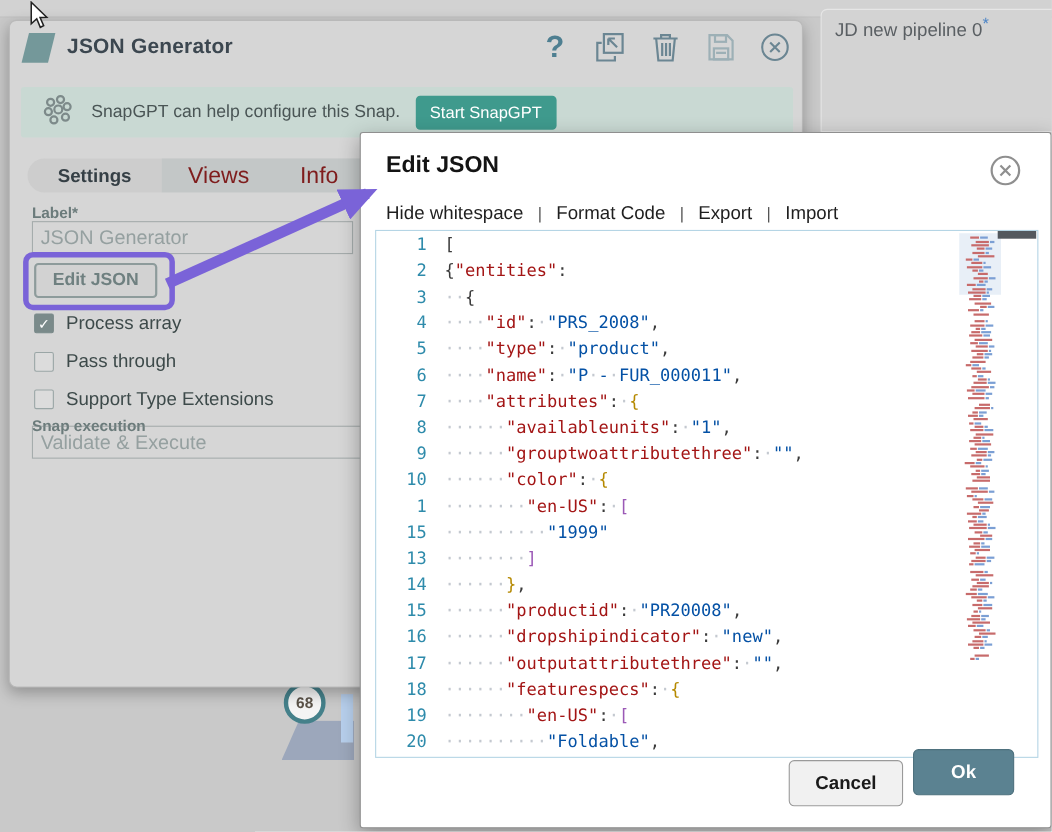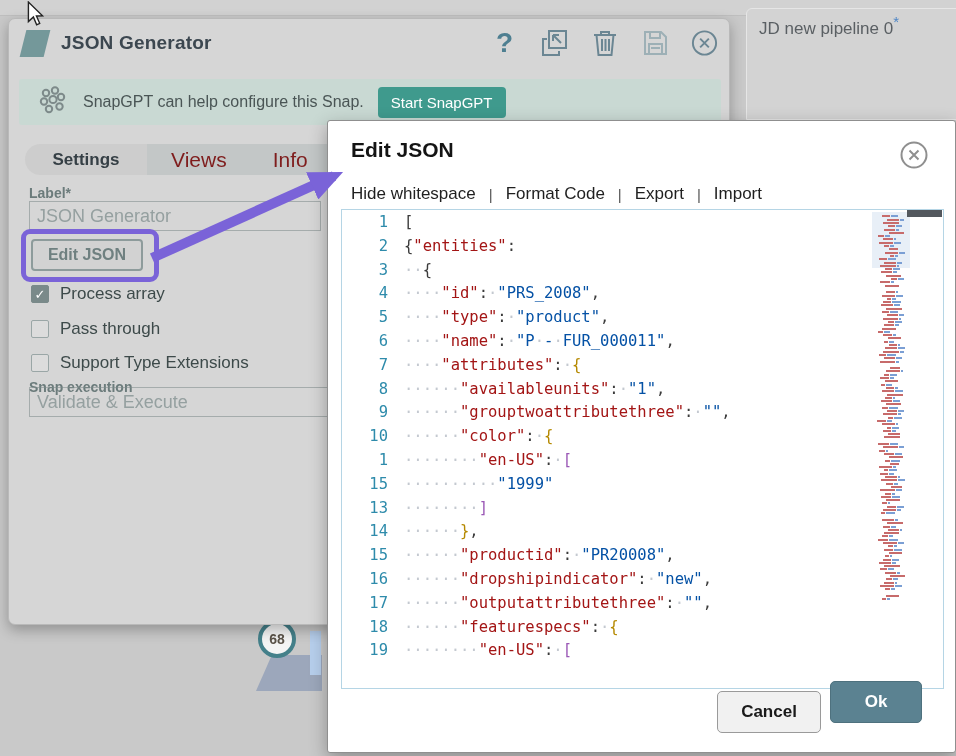--- a/index.html
+++ b/index.html
@@ -214,20 +214,21 @@
           <div class="ed-line"><span class="ed-num">10</span><span class="ed-code"><span class="tk-w">······</span><span class="tk-k">"color"</span><span class="tk-p">:</span><span class="tk-w">·</span><span class="tk-g">{</span></span></div>
           <div class="ed-line"><span class="ed-num">1</span><span class="ed-code"><span class="tk-w">········</span><span class="tk-k">"en-US"</span><span class="tk-p">:</span><span class="tk-w">·</span><span class="tk-u">[</span></span></div>
           <div class="ed-line"><span class="ed-num">15</span><span class="ed-code"><span class="tk-w">··········</span><span class="tk-v">"1999"</span></span></div>
           <div class="ed-line"><span class="ed-num">13</span><span class="ed-code"><span class="tk-w">········</span><span class="tk-u">]</span></span></div>
           <div class="ed-line"><span class="ed-num">14</span><span class="ed-code"><span class="tk-w">······</span><span class="tk-g">}</span><span class="tk-p">,</span></span></div>
           <div class="ed-line"><span class="ed-num">15</span><span class="ed-code"><span class="tk-w">······</span><span class="tk-k">"productid"</span><span class="tk-p">:</span><span class="tk-w">·</span><span class="tk-v">"PR20008"</span><span class="tk-p">,</span></span></div>
           <div class="ed-line"><span class="ed-num">16</span><span class="ed-code"><span class="tk-w">······</span><span class="tk-k">"dropshipindicator"</span><span class="tk-p">:</span><span class="tk-w">·</span><span class="tk-v">"new"</span><span class="tk-p">,</span></span></div>
           <div class="ed-line"><span class="ed-num">17</span><span class="ed-code"><span class="tk-w">······</span><span class="tk-k">"outputattributethree"</span><span class="tk-p">:</span><span class="tk-w">·</span><span class="tk-v">""</span><span class="tk-p">,</span></span></div>
           <div class="ed-line"><span class="ed-num">18</span><span class="ed-code"><span class="tk-w">······</span><span class="tk-k">"featurespecs"</span><span class="tk-p">:</span><span class="tk-w">·</span><span class="tk-g">{</span></span></div>
           <div class="ed-line"><span class="ed-num">19</span><span class="ed-code"><span class="tk-w">········</span><span class="tk-k">"en-US"</span><span class="tk-p">:</span><span class="tk-w">·</span><span class="tk-u">[</span></span></div>
+          <div class="ed-line"><span class="ed-num">20</span><span class="ed-code"><span class="tk-w">··········</span><span class="tk-v">"Foldable"</span><span class="tk-p">,</span></span></div>
         </div>
       <div class="minimap" id="minimap">
           <div class="mm-view"></div>
           <div class="mm-row" style="top: 3.3px; left: 0px; width: 30px;">
             <span class="mm-seg" style="left: 6px; width: 8px; background: rgb(199, 107, 107);"></span>
             <span class="mm-seg" style="left: 15px; width: 7px; background: rgb(123, 159, 212);"></span>
           </div>
           <div class="mm-row" style="top: 6.6px; left: 0px; width: 30px;">
             <span class="mm-seg" style="left: 11px; width: 12px; background: rgb(199, 107, 107);"></span>
             <span class="mm-seg" style="left: 24px; width: 4px; background: rgb(123, 159, 212);"></span>

